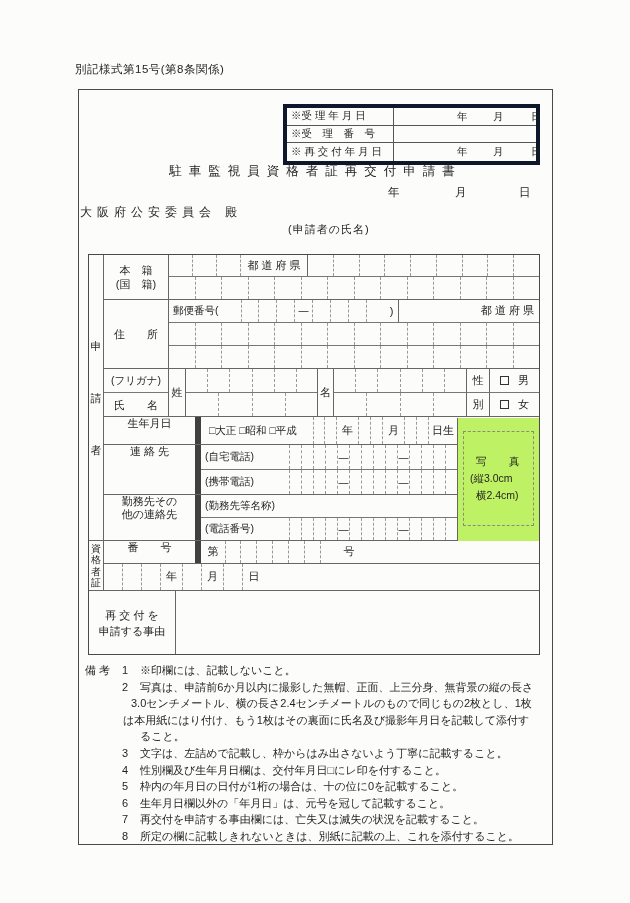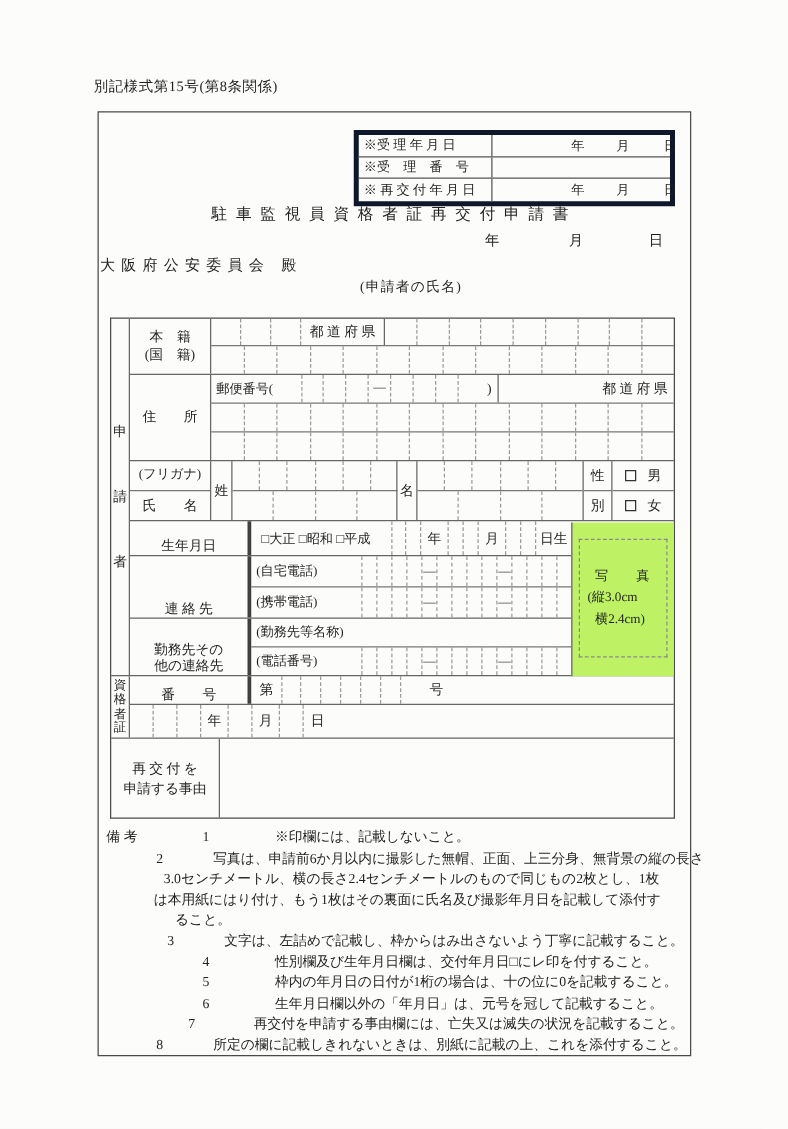--- a/index.html
+++ b/index.html
@@ -1,19 +1,19 @@
 <!DOCTYPE html>
 <html><head>
 <meta charset="utf-8">
 <style>
   * { margin:0; padding:0; box-sizing:border-box; }
   html,body { background:#f6f6f4; }
   .sheet {
     position:relative; width:630px; height:903px; background:#fcfcfb;
-    font-family:Liberation Serif, serif;
+    font-family:Liberation Sans, sans-serif;
     color:#1f1f1f; font-size:11px; overflow:hidden;
   }
   .abs { position:absolute; }
   
   .outer-frame { left:78px; top:89px; width:475px; height:756px; border:1.5px solid #4a4a4a; }
   .form-code { left:75px; top:62px; font-size:11.5px; letter-spacing:0.5px; }
   
   .rcpt { left:283px; top:104px; width:257px; border:4px solid #0f172a; background:#fcfcfb; }
   .rcpt-row { display:flex; height:17.6px; border-bottom:1px solid #555; }
   .rcpt-row:last-child { border-bottom:none; }
@@ -32,21 +32,21 @@
   
   .main-table { left:88px; top:254px; width:452px; height:401px; border:1.5px solid #4a4a4a; display:flex; flex-direction:column; background:#fcfcfb; }
   .vblock { display:flex; }
   .vcol { width:15px; border-right:1px solid #666; display:flex; flex-direction:column; align-items:center; justify-content:center; font-size:11px; }
   .vcol span { display:block; line-height:12px; }
   .applicant-block { height:286px; border-bottom:1px solid #666; }
   .applicant-block .vcol span { margin:20px 0; }
   .rows { flex:1; display:flex; flex-direction:column; position:relative; }
   .row { display:flex; border-bottom:1px solid #666; }
   .label-a { width:65px; border-right:1px solid #666; display:flex; flex-direction:column; align-items:center; justify-content:center; font-size:11px; line-height:14px; white-space:nowrap; }
-  .label-b { width:97px; border-right:3px solid #404040; display:flex; flex-direction:column; align-items:center; justify-content:flex-end; font-size:11px; line-height:13px; white-space:nowrap; }
+  .label-b { width:97px; border-right:6px solid #404040; display:flex; flex-direction:column; align-items:center; justify-content:flex-start; font-size:11px; line-height:13px; white-space:nowrap; }
   .content { flex:1; display:flex; flex-direction:column; }
   .subrow { flex:1; display:flex; align-items:center; border-bottom:1px solid #777; }
   .subrow:last-child { border-bottom:none; }
   .c { flex:1; height:100%; border-right:1px dashed #9a9a9a; }
   .c.last { border-right:none; }
   .cw { flex:none; }
   .dashcell { display:flex; align-items:center; justify-content:center; height:100%; border-right:1px dashed #9a9a9a; font-size:10px; }
   .inline-lbl { display:flex; align-items:center; justify-content:center; height:100%; font-size:11px; white-space:nowrap; }
   .dashed-l { border-left:1px dashed #9a9a9a; }
   .solid-r { border-right:1px solid #666; }
@@ -73,21 +73,21 @@
   .f-lbl { font-size:10.5px; white-space:nowrap; padding-left:4px; display:flex; align-items:center; height:100%; }
   
   .qual-block { height:50px; border-bottom:1px solid #666; }
   .qual-block .vcol { font-size:10px; }
   .qual-block .vcol span { line-height:11.5px; }
   .reissue-row { height:63px; display:flex; }
   .reissue-label { width:87px; border-right:1px solid #666; display:flex; flex-direction:column; align-items:center; justify-content:center; font-size:11px; line-height:16px; white-space:nowrap; }
   .reissue-area { flex:1; }
   
   .remarks { left:85px; top:662px; width:462px; font-size:11px; line-height:16.6px; }
-  .rline { display:flex; white-space:nowrap;gap:40px; }
+  .rline { display:flex; white-space:nowrap; }
   .rhead { width:37px; letter-spacing:3px; }
   .rnum { width:18px; }
   .ind1 { padding-left:46px; } .ind2 { padding-left:38px; } .ind3 { padding-left:55px; }
 </style>
 </head>
 <body>
 
 <div class="sheet">
 
   <div class="abs form-code">別記様式第15号(第8条関係)</div>

